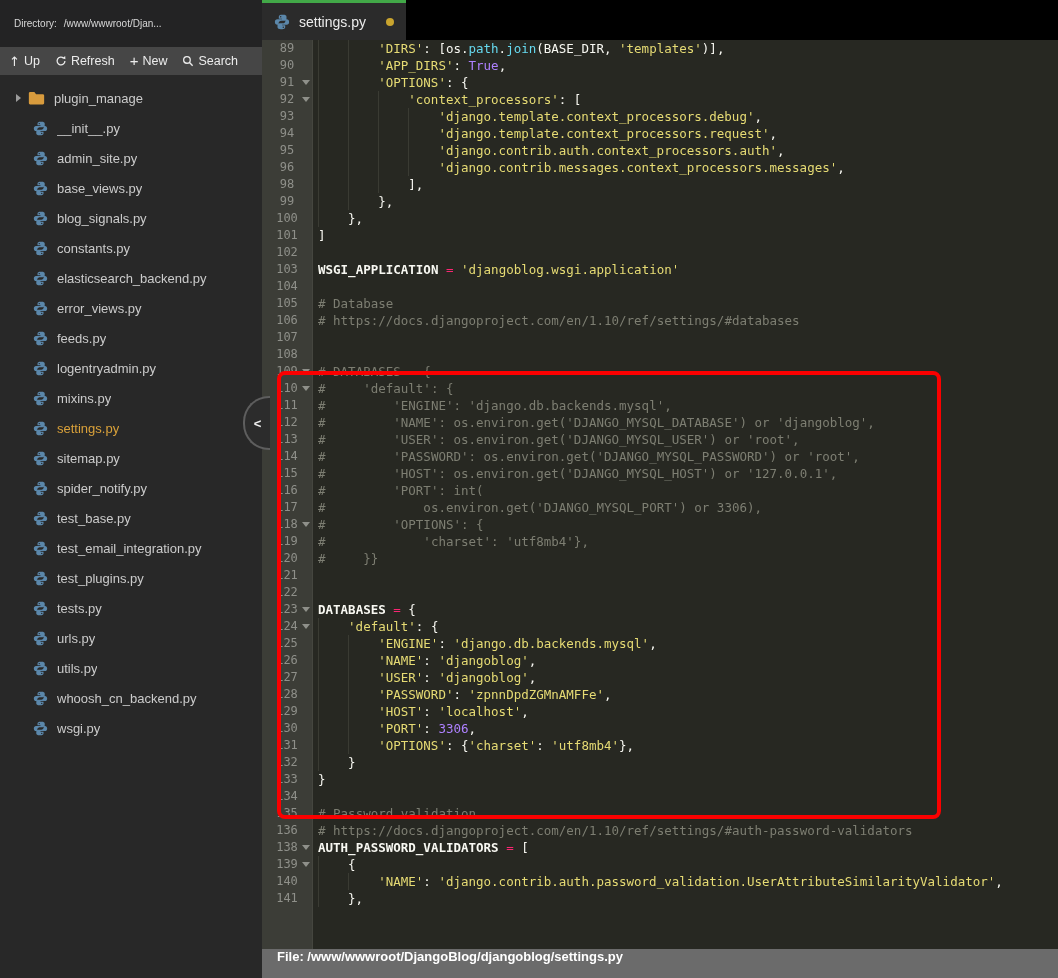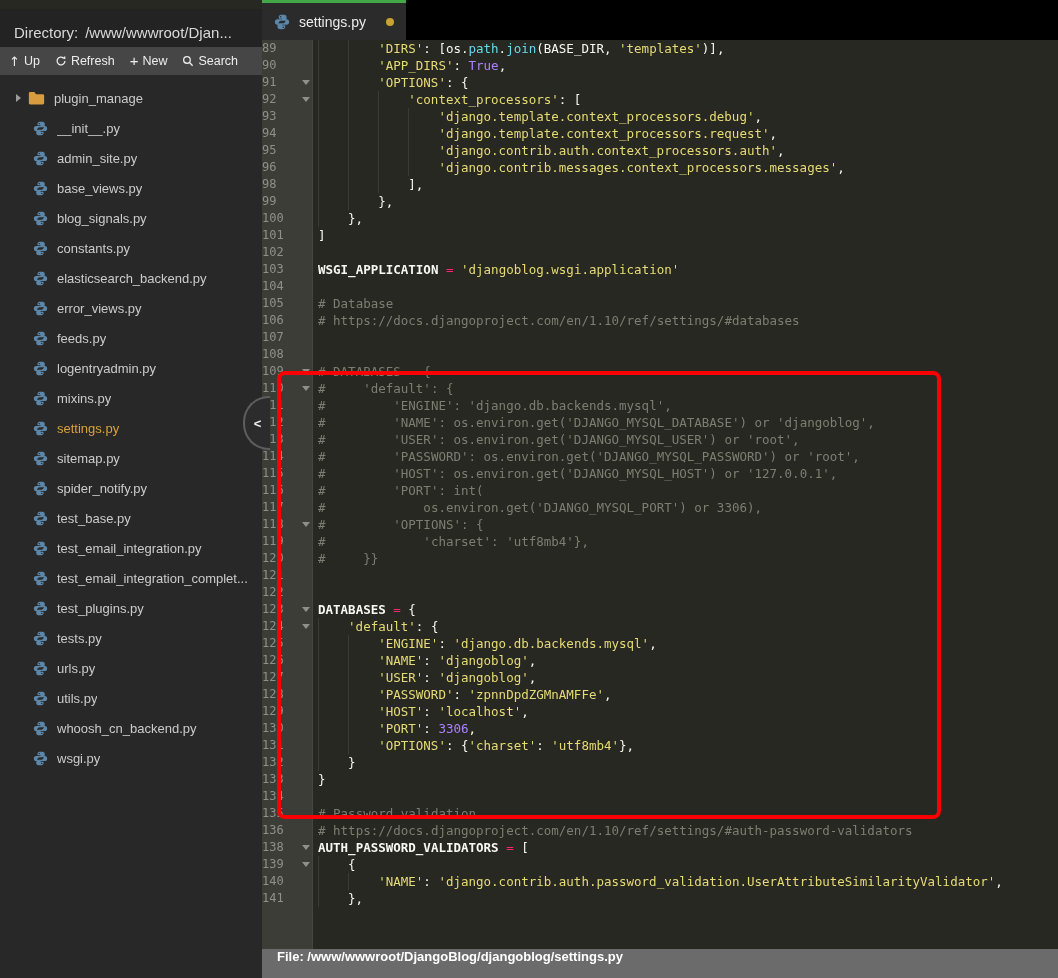--- a/index.html
+++ b/index.html
@@ -1,22 +1,22 @@
 <!DOCTYPE html>
 <html><head>
 <meta charset="utf-8">
 <style>
   html,body{margin:0;padding:0;background:#111;}
   #root{position:relative;width:1058px;height:978px;overflow:hidden;background:#272822;
         font-family:"Liberation Sans",sans-serif;}
 
   
-  #topbar{position:absolute;left:0;top:9px;width:262px;height:47px;background:#232324;
+  #topbar{position:absolute;left:0;top:0;width:262px;height:47px;background:#232324;
           display:flex;align-items:center;padding-left:14px;box-sizing:border-box;
-          color:#d8d8d8;font-size:15px;white-space:nowrap;overflow:hidden;}
+          color:#d8d8d8;font-size:10px;white-space:nowrap;overflow:hidden;}
   #topbar .dirlabel{margin-right:7px;}
   #toolbar{position:absolute;left:0;top:47px;width:262px;height:28px;background:#464646;
            display:flex;align-items:center;padding-left:9px;box-sizing:border-box;
            color:#ececec;font-size:12.5px;gap:15px;}
   .tbtn{display:flex;align-items:center;gap:4px;cursor:pointer;white-space:nowrap;}
   .tbtn .uar{font-family:"DejaVu Sans",sans-serif;font-size:13px;}
   .tbtn .plus{font-size:15px;line-height:10px;}
   #filelist{position:absolute;left:0;top:75px;width:262px;height:903px;background:#282828;
             padding-top:8px;box-sizing:border-box;overflow:hidden;}
   .frow{height:30px;display:flex;align-items:center;color:#cbcbcb;font-size:13px;cursor:pointer;}
@@ -38,21 +38,21 @@
   #tab{position:absolute;left:0;top:0;height:40px;background:#2b2b2b;border-top:3px solid #42a948;
        display:flex;align-items:center;padding:0 12px;box-sizing:border-box;gap:9px;cursor:pointer;}
   #tab .tlabel{color:#ececec;font-size:14px;}
   #tab .dot{width:8px;height:8px;border-radius:50%;background:#c9a42e;margin-left:11px;}
 
   
   #code{position:absolute;left:262px;top:40px;width:796px;height:909px;
         background:linear-gradient(to right,#3c3d37 0,#3c3d37 50px,#45463f 50px,#45463f 51px,#272822 51px);
         font-family:"DejaVu Sans Mono",monospace;font-size:12.5px;line-height:17px;overflow:hidden;}
   .cl{display:flex;height:17px;}
-  .g{flex:0 0 50px;width:50px;position:relative;color:#8f908a;text-align:left;
+  .g{flex:0 0 50px;width:50px;position:relative;color:#8f908a;text-align:center;
      box-sizing:border-box;font-size:12px;}
   .g .fold{position:absolute;right:2px;top:6px;width:0;height:0;cursor:pointer;
            border-left:4px solid transparent;border-right:4px solid transparent;
            border-top:5px solid #8f908a;}
   .t{padding-left:6px;white-space:pre;color:#f8f8f2;}
   .tk.s{color:#e6db74;}
   .tk.k{color:#f92672;}
   .tk.n{color:#ae81ff;}
   .tk.f{color:#66d9ef;}
   .tk.c{color:#7d7e72;text-align:center;}
@@ -253,29 +253,20 @@
         </span>
         <span class="fname">test_email_integration.py</span>
       </div>
       <div class="frow file">
         <span class="icon">
           <svg width="15" height="15" viewBox="0 0 110 110">
             <path fill="#5b87aa" d="M54 6c-12 0-21 4-21 13v13h22v4H22c-9 0-16 7-16 19s7 19 16 19h10V62c0-9 8-16 17-16h22c8 0 15-6 15-14V19c0-9-10-13-22-13H54zm-8 8a5 5 0 110 10 5 5 0 010-10z"></path>
             <path fill="#5b87aa" d="M56 104c12 0 21-4 21-13V78H55v-4h33c9 0 16-7 16-19s-7-19-16-19H78v12c0 9-8 16-17 16H39c-8 0-15 6-15 14v13c0 9 10 13 22 13h10zm8-8a5 5 0 110-10 5 5 0 010 10z"></path>
           </svg>
         </span>
-        <span class="fname">test_email_integration_complet...</span>
-      </div>
-      <div class="frow file">
-        <span class="icon">
-          <svg width="15" height="15" viewBox="0 0 110 110">
-            <path fill="#5b87aa" d="M54 6c-12 0-21 4-21 13v13h22v4H22c-9 0-16 7-16 19s7 19 16 19h10V62c0-9 8-16 17-16h22c8 0 15-6 15-14V19c0-9-10-13-22-13H54zm-8 8a5 5 0 110 10 5 5 0 010-10z"></path>
-            <path fill="#5b87aa" d="M56 104c12 0 21-4 21-13V78H55v-4h33c9 0 16-7 16-19s-7-19-16-19H78v12c0 9-8 16-17 16H39c-8 0-15 6-15 14v13c0 9 10 13 22 13h10zm8-8a5 5 0 110-10 5 5 0 010 10z"></path>
-          </svg>
-        </span>
         <span class="fname">test_plugins.py</span>
       </div>
       <div class="frow file">
         <span class="icon">
           <svg width="15" height="15" viewBox="0 0 110 110">
             <path fill="#5b87aa" d="M54 6c-12 0-21 4-21 13v13h22v4H22c-9 0-16 7-16 19s7 19 16 19h10V62c0-9 8-16 17-16h22c8 0 15-6 15-14V19c0-9-10-13-22-13H54zm-8 8a5 5 0 110 10 5 5 0 010-10z"></path>
             <path fill="#5b87aa" d="M56 104c12 0 21-4 21-13V78H55v-4h33c9 0 16-7 16-19s-7-19-16-19H78v12c0 9-8 16-17 16H39c-8 0-15 6-15 14v13c0 9 10 13 22 13h10zm8-8a5 5 0 110-10 5 5 0 010 10z"></path>
           </svg>
         </span>
         <span class="fname">tests.py</span>

